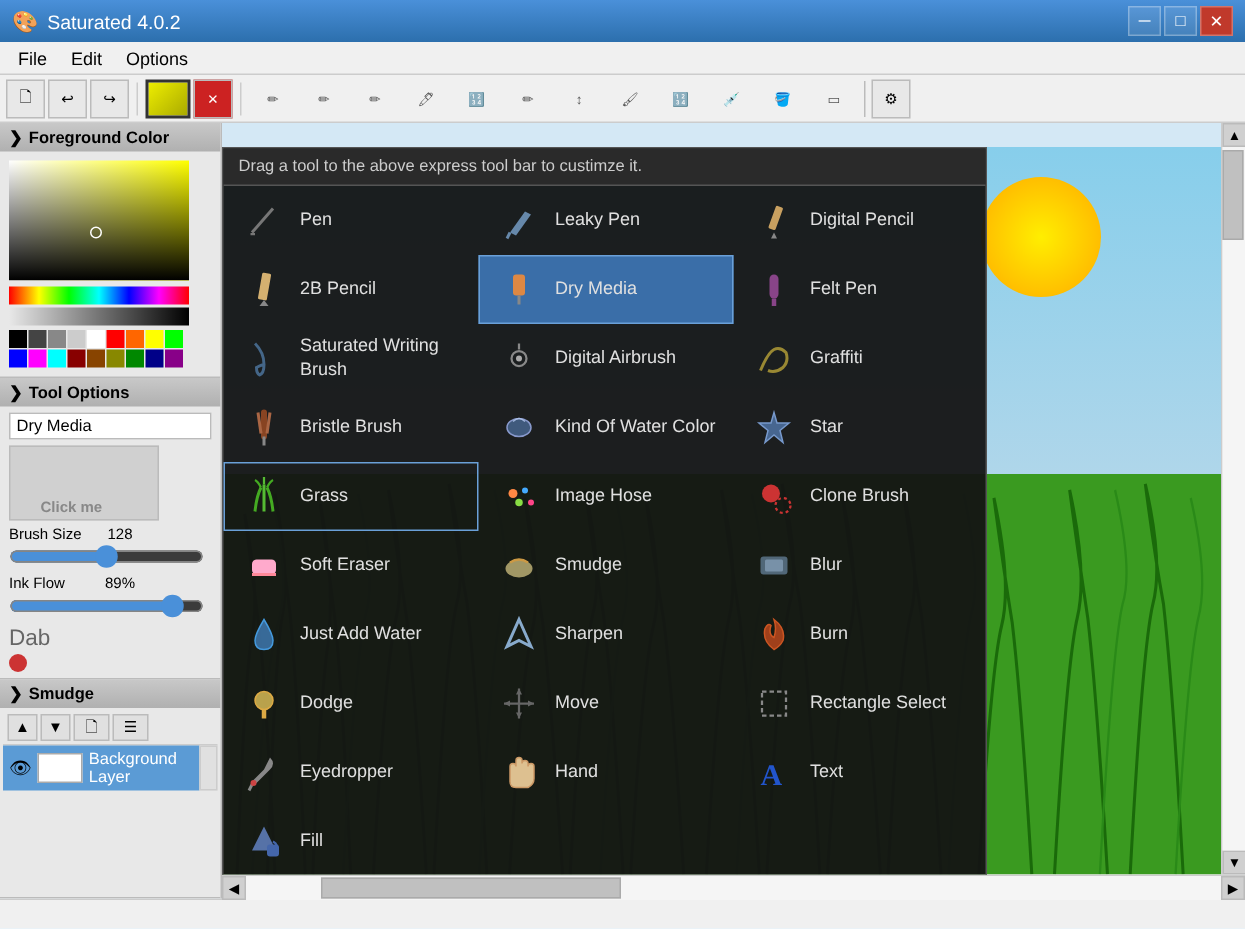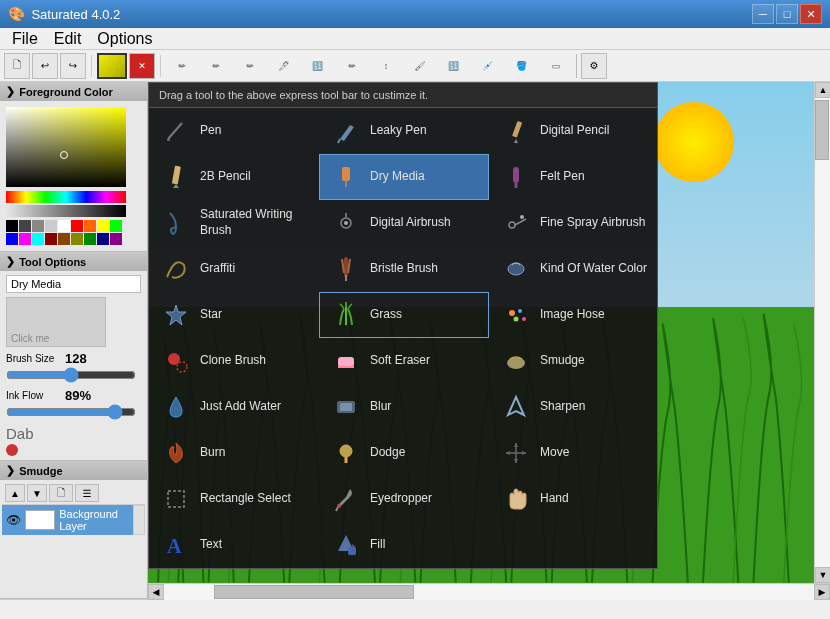--- a/index.html
+++ b/index.html
@@ -30,21 +30,21 @@
       background: #f0f0f0;
       border-bottom: 1px solid #ccc;
       display: flex;
       align-items: center;
       height: 22px;
       padding: 0 4px;
     }
     .menu-item {
       padding: 2px 8px;
       cursor: pointer;
-      font-size: 16px;
+      font-size: 12px;
     }
 
     
     .toolbar {
       background: #f0f0f0;
       border-bottom: 1px solid #ccc;
       height: 32px;
       display: flex;
       align-items: center;
       padding: 0 4px;
@@ -163,24 +163,23 @@
       display: flex;
       align-items: center;
       gap: 4px;
       margin-bottom: 3px;
     }
     .slider-label {
       font-size: 10px;
       width: 55px;
     }
     .slider-val {
-      font-size: 13px;
+      font-size: 10px;
       width: 30px;
-      text-align: left;
-      font-weight: bold;
+      text-align: center;
     }
     .slider-input {
       width: 60px;
       height: 12px;
       accent-color: #4a90d9;
     }
     .dab-section {
       font-size: 15px;
       color: #666;
       margin-top: 4px;
@@ -236,20 +235,21 @@
       background: #e0e0e0;
       border: 1px solid #ccc;
     }
 
     
     .canvas-area {
       flex: 1;
       position: relative;
       overflow: hidden;
       background: #ffffff;
+      margin-top: 16px;
     }
     .sun {
       position: absolute;
       right: 80px;
       top: 20px;
       width: 80px;
       height: 80px;
       background: radial-gradient(circle, #ffee00, #ffaa00);
       border-radius: 50%;
     }
@@ -482,21 +482,21 @@
     </div>
 
     <div class="panel-section">
       <div class="panel-header">
         <span>❯</span>
         <span>Tool Options</span>
       </div>
       <div class="tool-options-content">
         <div class="tool-name-display">Dry Media</div>
         <div class="tool-preview">
-          <span style="position:absolute;bottom:2px;left:4px;font-size:10px;color:#888;">Click me</span>
+          <span style="position:absolute;bottom:2px;left:20px;font-size:10px;color:#888;font-weight:bold;">Click me</span>
         </div>
         <div class="slider-row">
           <span class="slider-label">Brush Size</span>
           <span class="slider-val">128</span>
         </div>
         <input type="range" class="slider-input" style="width: 130px;" min="1" max="256" value="128">
         <div class="slider-row" style="margin-top:4px;">
           <span class="slider-label">Ink Flow</span>
           <span class="slider-val">89%</span>
         </div>
@@ -647,30 +647,20 @@
                     <circle cx="14" cy="14" r="5" fill="none" stroke="#888" stroke-width="1.5"></circle>
                     <circle cx="14" cy="14" r="2" fill="#aaa"></circle>
                     <line x1="14" y1="4" x2="14" y2="8" stroke="#888" stroke-width="1.5"></line>
                   </svg>
                 </div>
                 <span class="tool-label">Digital Airbrush</span>
               </div>
               <div class="tool-cell">
                 <div class="tool-icon">
                   <svg width="28" height="28" viewBox="0 0 28 28">
-                    <circle cx="10" cy="16" r="3" fill="none" stroke="#888" stroke-width="1.5"></circle>
-                    <line x1="13" y1="16" x2="24" y2="10" stroke="#888" stroke-width="1.5"></line>
-                    <circle cx="20" cy="8" r="2" fill="#aaa"></circle>
-                  </svg>
-                </div>
-                <span class="tool-label">Fine Spray Airbrush</span>
-              </div>
-              <div class="tool-cell">
-                <div class="tool-icon">
-                  <svg width="28" height="28" viewBox="0 0 28 28">
                     <path d="M5,22 Q10,10 14,8 Q18,6 22,10 Q24,16 20,20 Q15,24 10,22" fill="none" stroke="#998833" stroke-width="2"></path>
                   </svg>
                 </div>
                 <span class="tool-label">Graffiti</span>
               </div>
               <div class="tool-cell">
                 <div class="tool-icon">
                   <svg width="28" height="28" viewBox="0 0 28 28">
                     <path d="M14,4 L14,20" stroke="#884422" stroke-width="4" stroke-linecap="round"></path>
                     <path d="M10,4 L12,18" stroke="#aa6644" stroke-width="2"></path>
@@ -744,33 +734,33 @@
                   <svg width="28" height="28" viewBox="0 0 28 28">
                     <ellipse cx="14" cy="16" rx="9" ry="6" fill="#ddcc88" opacity="0.7"></ellipse>
                     <path d="M8,12 Q14,8 20,12" fill="none" stroke="#cc9944" stroke-width="1.5"></path>
                   </svg>
                 </div>
                 <span class="tool-label">Smudge</span>
               </div>
               <div class="tool-cell">
                 <div class="tool-icon">
                   <svg width="28" height="28" viewBox="0 0 28 28">
-                    <path d="M14,4 Q20,14 20,18 Q20,24 14,24 Q8,24 8,18 Q8,14 14,4 Z" fill="rgba(80,160,240,0.6)" stroke="#4499dd" stroke-width="1"></path>
-                  </svg>
-                </div>
-                <span class="tool-label">Just Add Water</span>
-              </div>
-              <div class="tool-cell">
-                <div class="tool-icon">
-                  <svg width="28" height="28" viewBox="0 0 28 28">
                     <rect x="5" y="8" width="18" height="12" rx="2" fill="rgba(140,180,220,0.5)"></rect>
                     <rect x="8" y="10" width="12" height="8" rx="1" fill="rgba(180,210,240,0.4)"></rect>
                   </svg>
                 </div>
                 <span class="tool-label">Blur</span>
+              </div>
+              <div class="tool-cell">
+                <div class="tool-icon">
+                  <svg width="28" height="28" viewBox="0 0 28 28">
+                    <path d="M14,4 Q20,14 20,18 Q20,24 14,24 Q8,24 8,18 Q8,14 14,4 Z" fill="rgba(80,160,240,0.6)" stroke="#4499dd" stroke-width="1"></path>
+                  </svg>
+                </div>
+                <span class="tool-label">Just Add Water</span>
               </div>
               <div class="tool-cell">
                 <div class="tool-icon">
                   <svg width="28" height="28" viewBox="0 0 28 28">
                     <polygon points="14,4 22,22 14,18 6,22" fill="none" stroke="#88aacc" stroke-width="2"></polygon>
                   </svg>
                 </div>
                 <span class="tool-label">Sharpen</span>
               </div>
               <div class="tool-cell">

